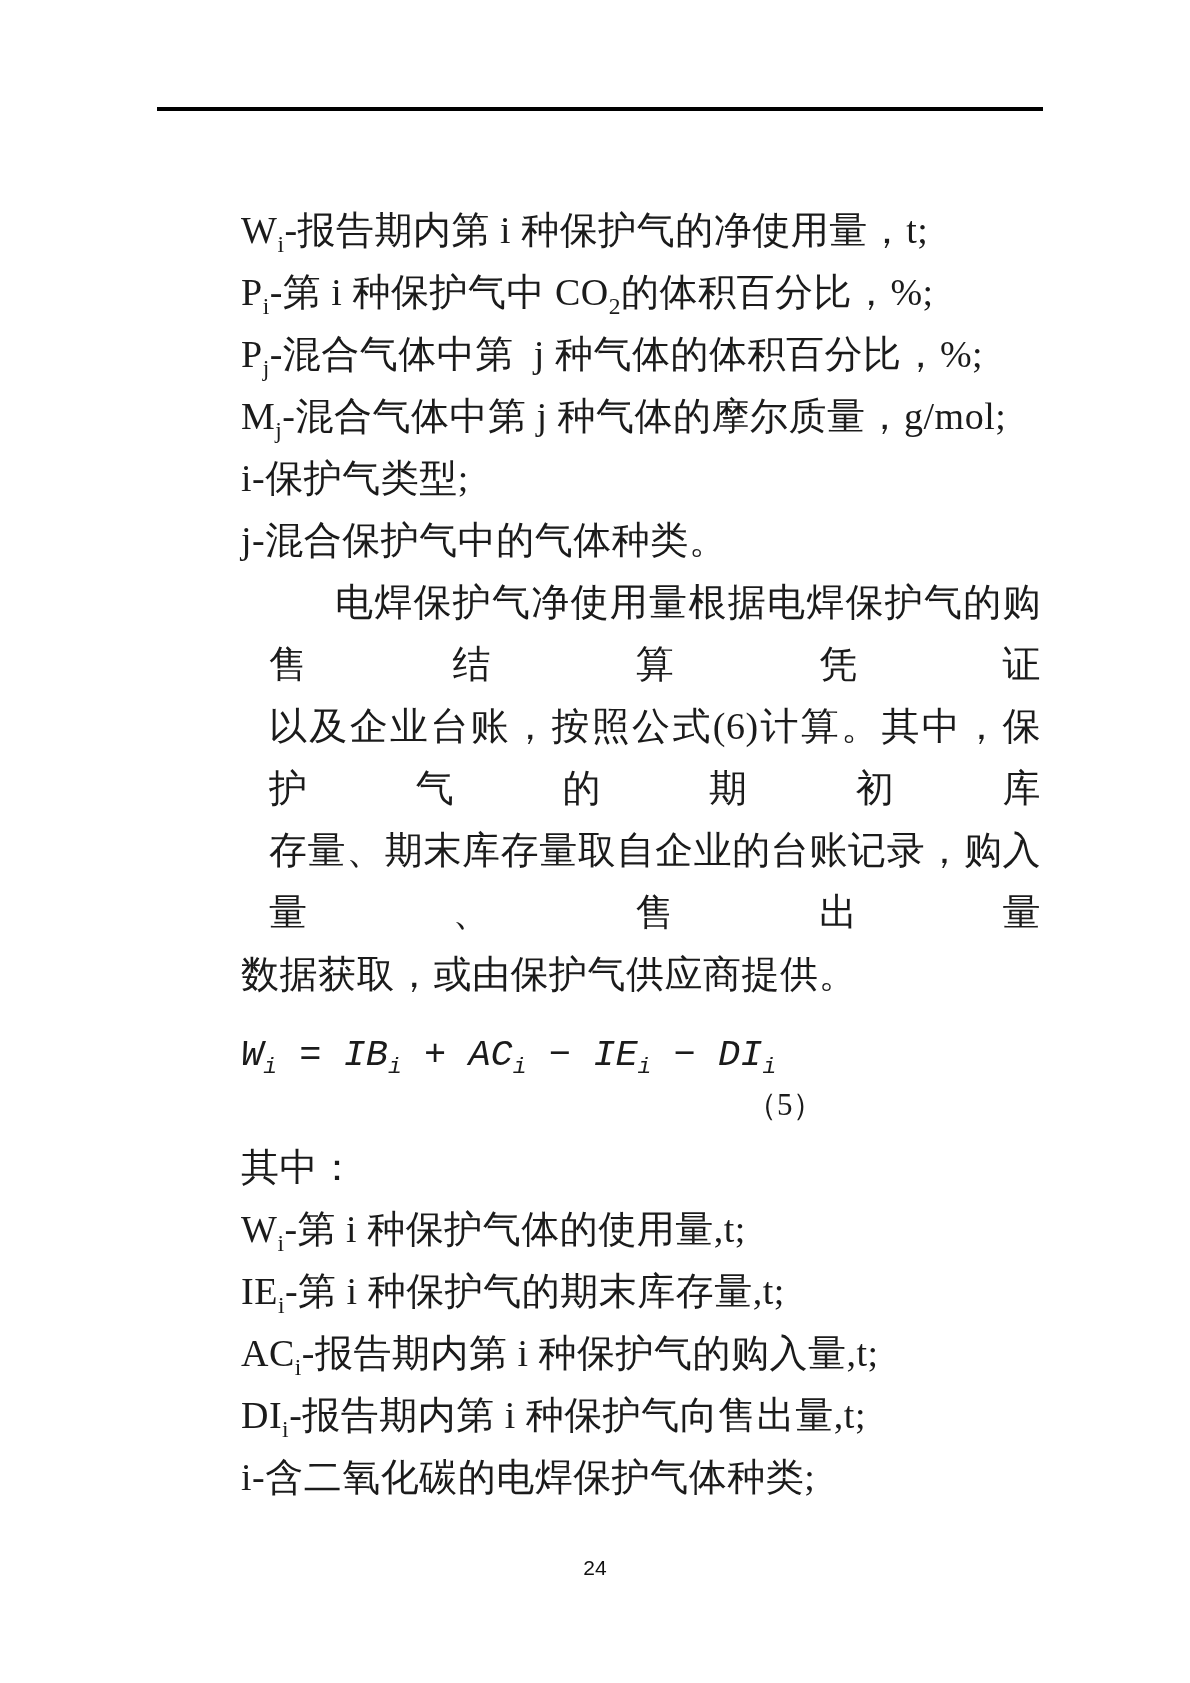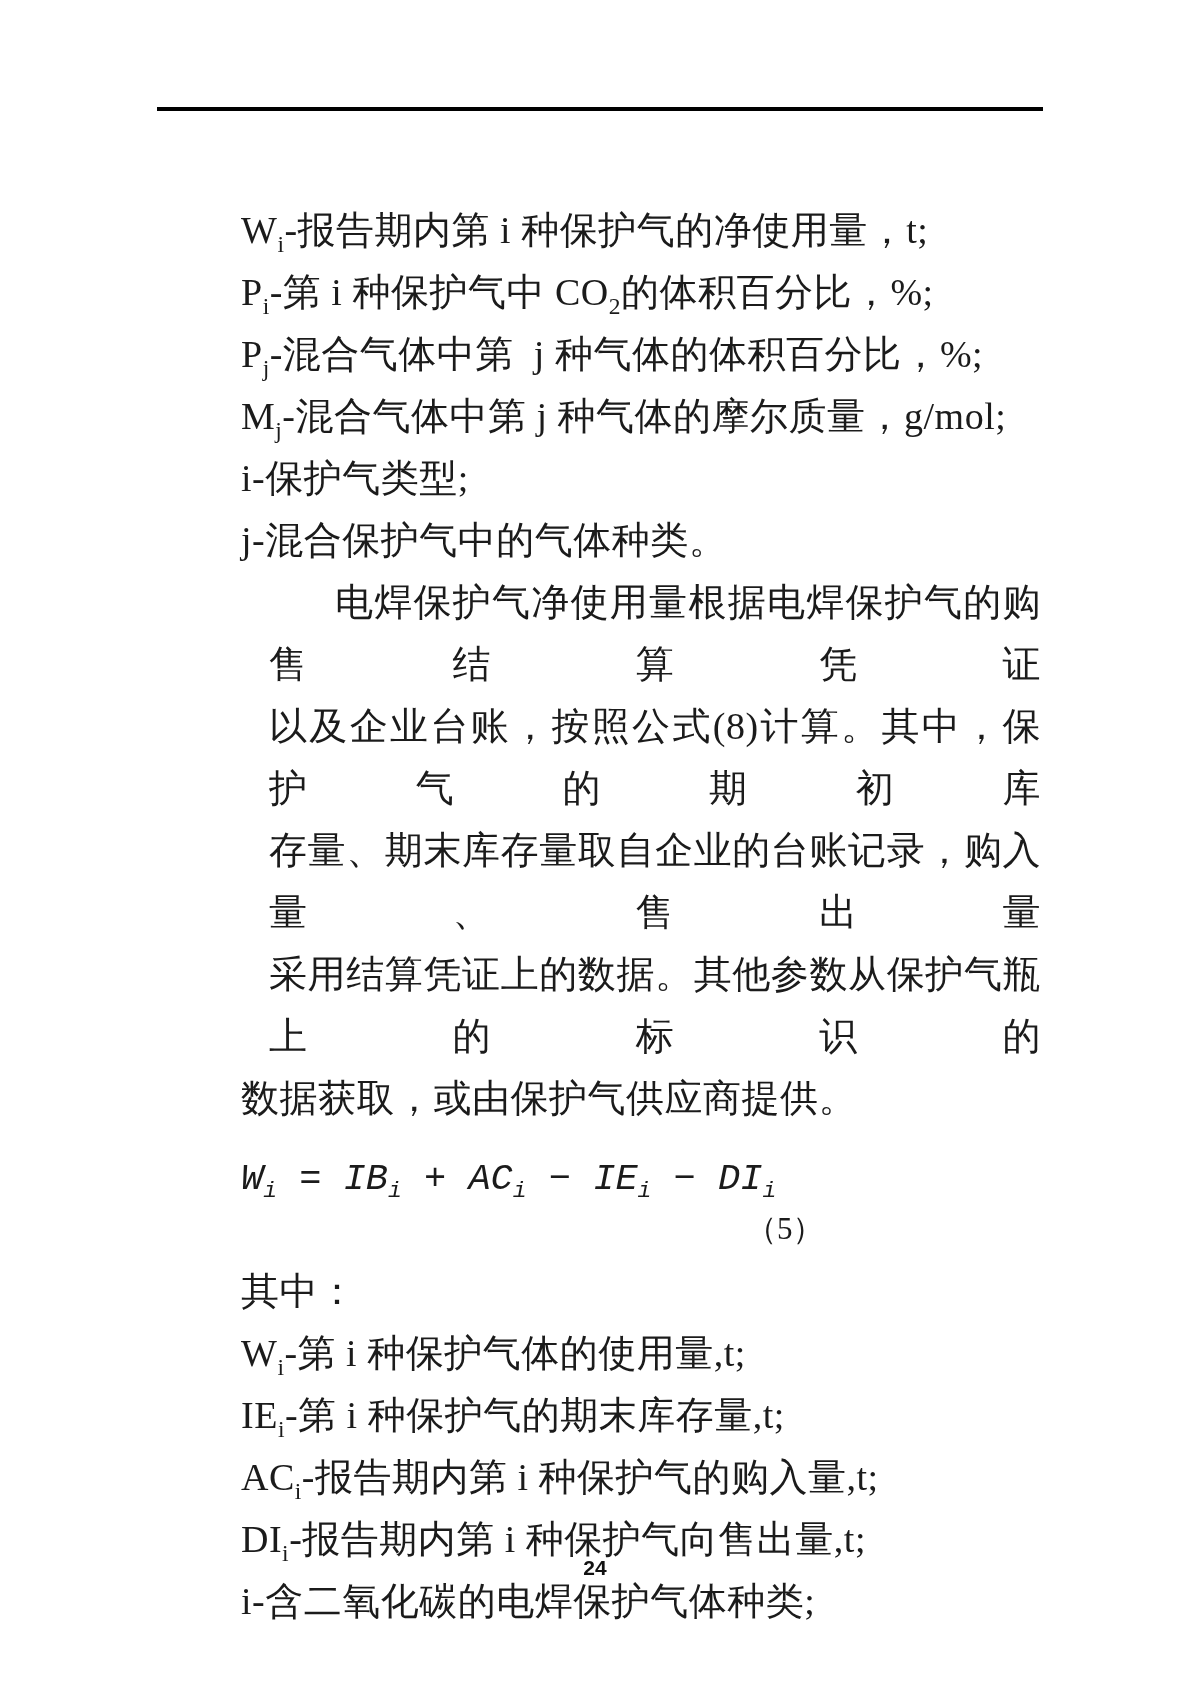--- a/index.html
+++ b/index.html
@@ -56,21 +56,20 @@
   .where-line { margin-top: 7px; }
   sub { font-size: 0.62em; line-height: 0; }
   .page-number {
     position: absolute;
     left: 0; top: 1556px;
     width: 100%;
     text-align: center;
     font-family: "Liberation Sans", "DejaVu Sans", sans-serif;
     font-size: 21px;
     color: #111111;
-    font-weight: bold;
   }
 </style>
 </head>
 <body>
 
 <div class="page">
 
   <div class="header-rule"></div>
 
   <div class="content">
@@ -79,23 +78,22 @@
         <p class="line">W<sub>i</sub>-报告期内第 i 种保护气的净使用量，t;</p>
         <p class="line">P<sub>i</sub>-第 i 种保护气中 CO<sub>2</sub>的体积百分比，%;</p>
         <p class="line">P<sub>j</sub>-混合气体中第  j 种气体的体积百分比，%;</p>
         <p class="line">M<sub>j</sub>-混合气体中第 j 种气体的摩尔质量，g/mol;</p>
         <p class="line">i-保护气类型;</p>
         <p class="line">j-混合保护气中的气体种类。</p>
       </div>
 
     <div class="paragraph">
         <p class="line">电焊保护气净使用量根据电焊保护气的购售结算凭证</p>
-        <p class="line">以及企业台账，按照公式(8)计算。其中，保护气的期初库</p>
+        <p class="line">以及企业台账，按照公式(6)计算。其中，保护气的期初库</p>
         <p class="line">存量、期末库存量取自企业的台账记录，购入量、售出量</p>
-        <p class="line">采用结算凭证上的数据。其他参数从保护气瓶上的标识的</p>
         <p class="line">数据获取，或由保护气供应商提供。</p>
       </div>
 
     <p class="formula-line">W<sub>i</sub> = IB<sub>i</sub> + AC<sub>i</sub> − IE<sub>i</sub> − DI<sub>i</sub></p>
 
     <p class="formula-number">（5）</p>
 
     <p class="line where-line">其中：</p>
 
     <div>

